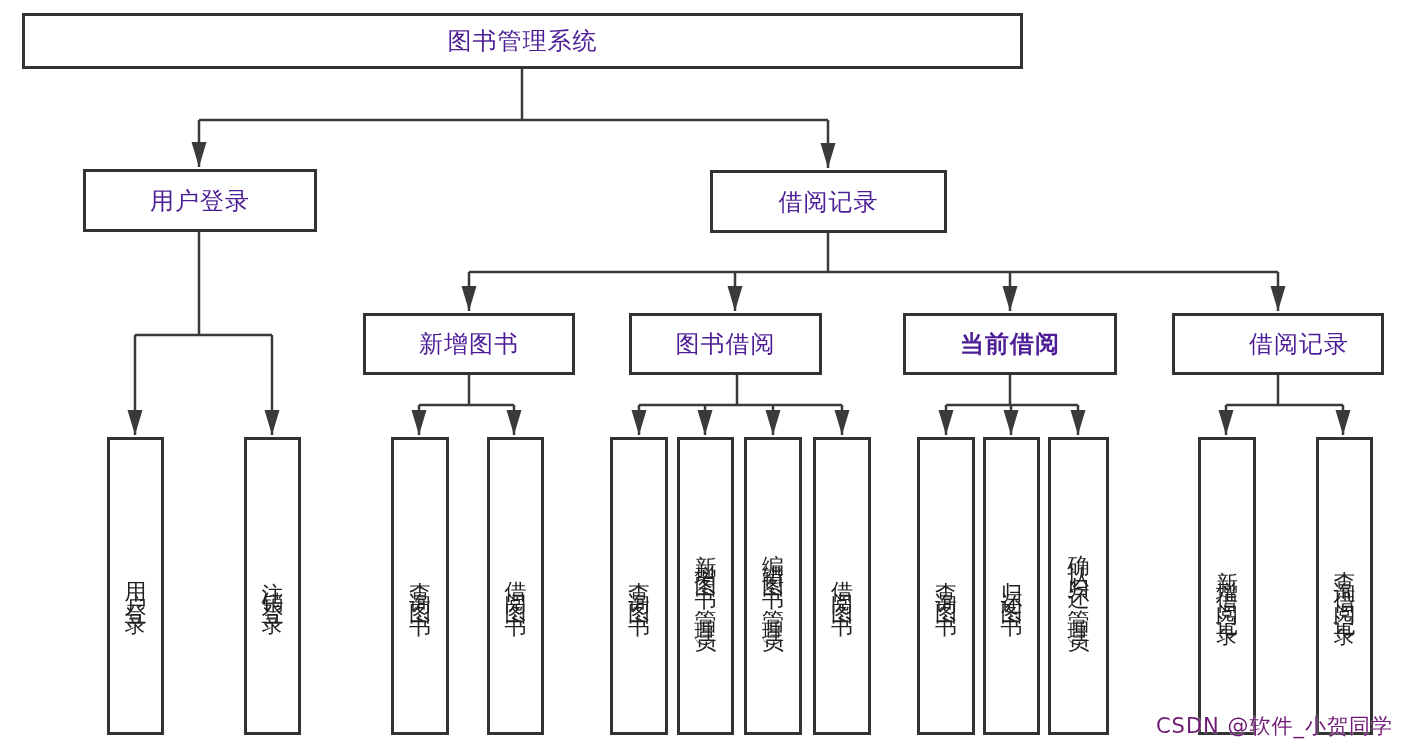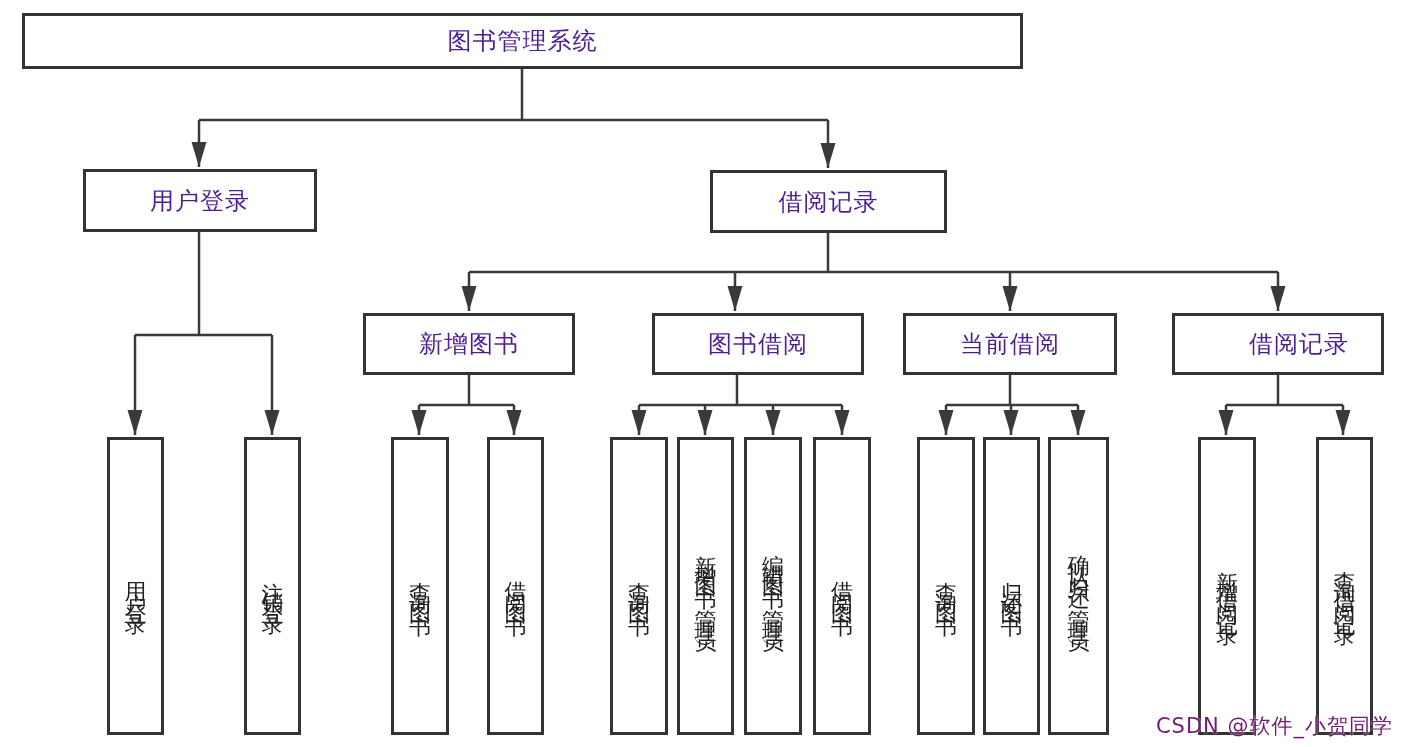--- a/index.html
+++ b/index.html
@@ -86,24 +86,24 @@
   <div class="box" style="left:83px;top:169px;width:234px;height:63px;">
     <span class="hlabel">用户登录</span>
   </div>
   <div class="box" style="left:710px;top:170px;width:237px;height:63px;">
     <span class="hlabel">借阅记录</span>
   </div>
 
   <div class="box" style="left:363px;top:313px;width:212px;height:62px;">
     <span class="hlabel">新增图书</span>
   </div>
-  <div class="box" style="left:652px;top:313px;width:212px;height:62px;">
+  <div class="box" style="left:629px;top:313px;width:193px;height:62px;">
     <span class="hlabel">图书借阅</span>
   </div>
-  <div class="box" style="left:903px;top:313px;width:214px;height:62px;">
+  <div class="box" style="left:903px;top:313px;width:214px;height:62px;font-weight:bold;">
     <span class="hlabel">当前借阅</span>
   </div>
   <div class="box" style="left:1172px;top:313px;width:212px;height:62px;padding-left:42px;">
     <span class="hlabel">借阅记录</span>
   </div>
 
   <div class="box" style="left:107px;top:437px;width:57px;height:298px;">
     <span class="vtext">用户登录</span>
   </div>
   <div class="box" style="left:244px;top:437px;width:57px;height:298px;">

